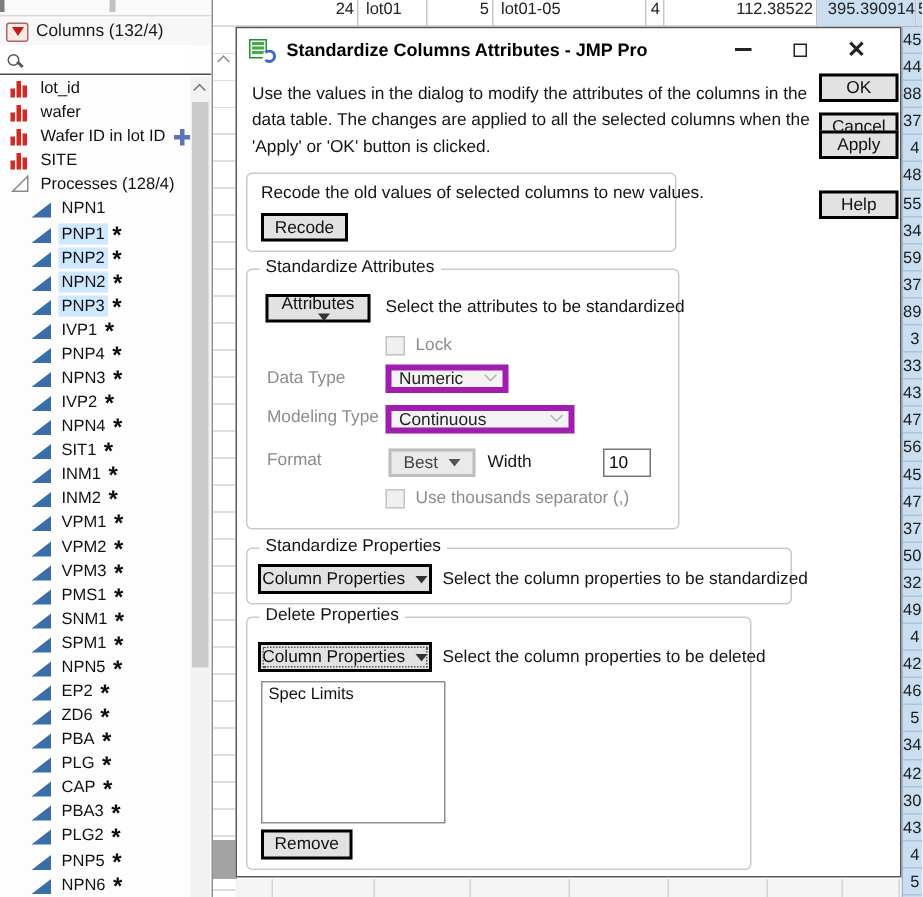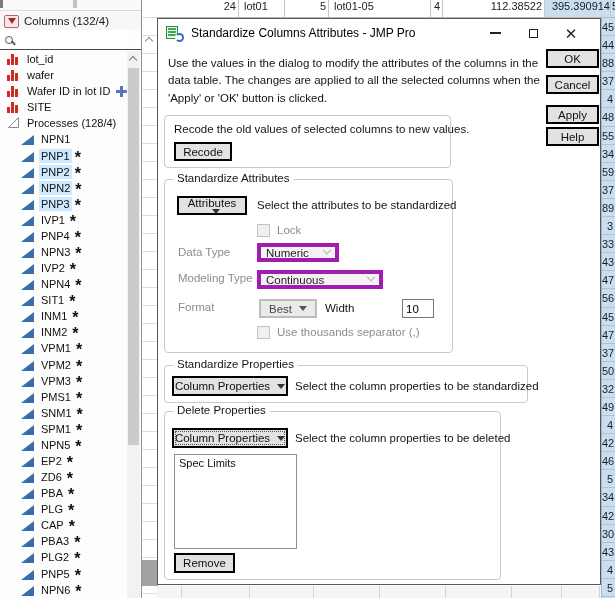--- a/index.html
+++ b/index.html
@@ -51,21 +51,21 @@
   .tcell.r { text-align:right; }
   .vsep { position:absolute; top:0; width:1px; height:18px; background:#c6c6c6; }
   .bluecell { background:#c9def1; }
   .sliver { position:absolute; left:601px; top:18px; width:14px; height:580px; background:#c9def1; border-left:1px solid #9db8d0; overflow:hidden; }
   .srow { height:18.1px; line-height:18.1px; font-size:11px; color:#1d1d1d; text-align:right; padding-right:2px; border-bottom:1px solid #aac4da; }
   .botstrip { position:absolute; left:142px; top:586px; width:459px; height:12px; background:#f5f5f5; }
   .botstrip i { position:absolute; top:0; width:1px; height:12px; background:#d4d4d4; }
 
   
   .dialog { position:absolute; left:157px; top:18px; width:444px; height:567px; background:#fff; border:1px solid #585858; }
-  .titlebar { position:absolute; left:0; top:0; width:100%; height:28px; background:#fff; display:flex; align-items:center; }
+  .titlebar { position:absolute; left:0; top:0; width:100%; height:28px; background:#fff; display:flex; align-items:center;font-weight:bold; }
   .jmpicon { position:relative; width:17px; height:16px; margin:0 8px 0 8px; }
   .jmpicon .sheet { position:absolute; left:0; top:1px; width:12px; height:13px; border:1px solid #2e8b3a; background:#eafbea; }
   .jmpicon .sheet i { display:block; height:2px; margin:1px; background:#49a84f; }
   .jmpicon .swoosh { position:absolute; right:-1px; bottom:-1px; width:9px; height:9px; border:2px solid #3c6cc0; border-left-color:transparent; border-radius:50%; background:#fff; }
   .dtitle { font-size:12px; color:#000; }
   .winbtns { position:absolute; right:10px; top:0; height:28px; display:flex; }
   .winbtn { width:38px; height:28px; display:flex; align-items:center; justify-content:center; color:#222; }
   .minglyph { width:11px; height:1.5px; background:#222; }
   .maxglyph { width:9px; height:9px; border:1.5px solid #222; }
   .closeglyph { font-size:15px; line-height:15px; color:#222; }
@@ -452,21 +452,21 @@
         <span class="winbtn">
             <span class="closeglyph">✕</span>
           </span>
       </span>
     </div>
 
     <div class="intro">Use the values in the dialog to modify the attributes of the columns in the data table. The changes are applied to all the selected columns when the 'Apply' or 'OK' button is clicked.</div>
 
     <div class="btn side" style="top:30px;">OK</div>
     <div class="btn side" style="top:56px;">Cancel</div>
-    <div class="btn side" style="top:86px;">Apply</div>
+    <div class="btn side" style="top:68px;">Apply</div>
     <div class="btn side" style="top:108px;">Help</div>
 
     <div class="groupbox" style="left:6px; top:96px; width:287px; height:53px;">
       <div class="blabel" style="left:9px; top:7px;">Recode the old values of selected columns to new values.</div>
       <div class="btn" style="left:9px; top:26px; width:58px; height:19px;">Recode</div>
     </div>
 
     <div class="groupbox" style="left:6px; top:160px; width:289px; height:174px;">
       <span class="grouplabel">Standardize Attributes</span>
       <div class="btn" style="left:12px; top:16px; width:70px; height:19px;flex-direction:column;">

